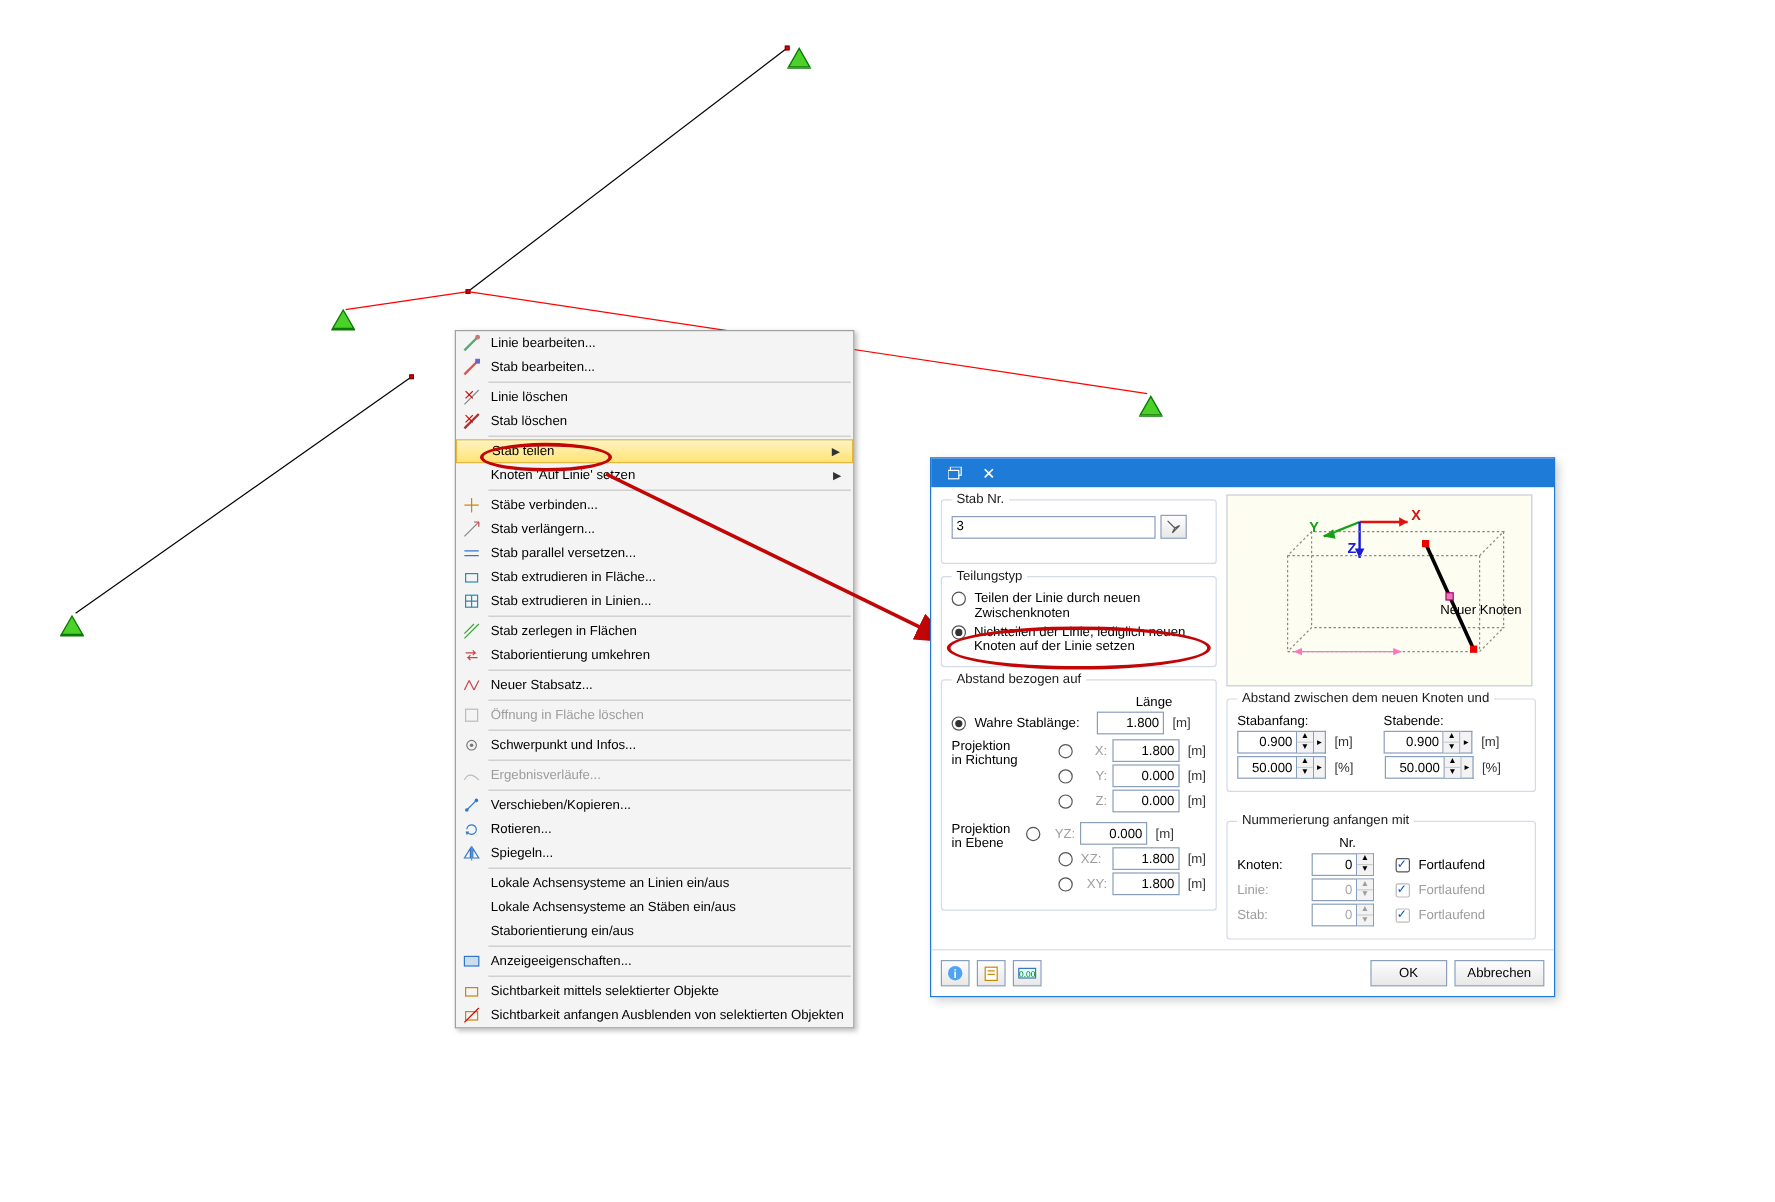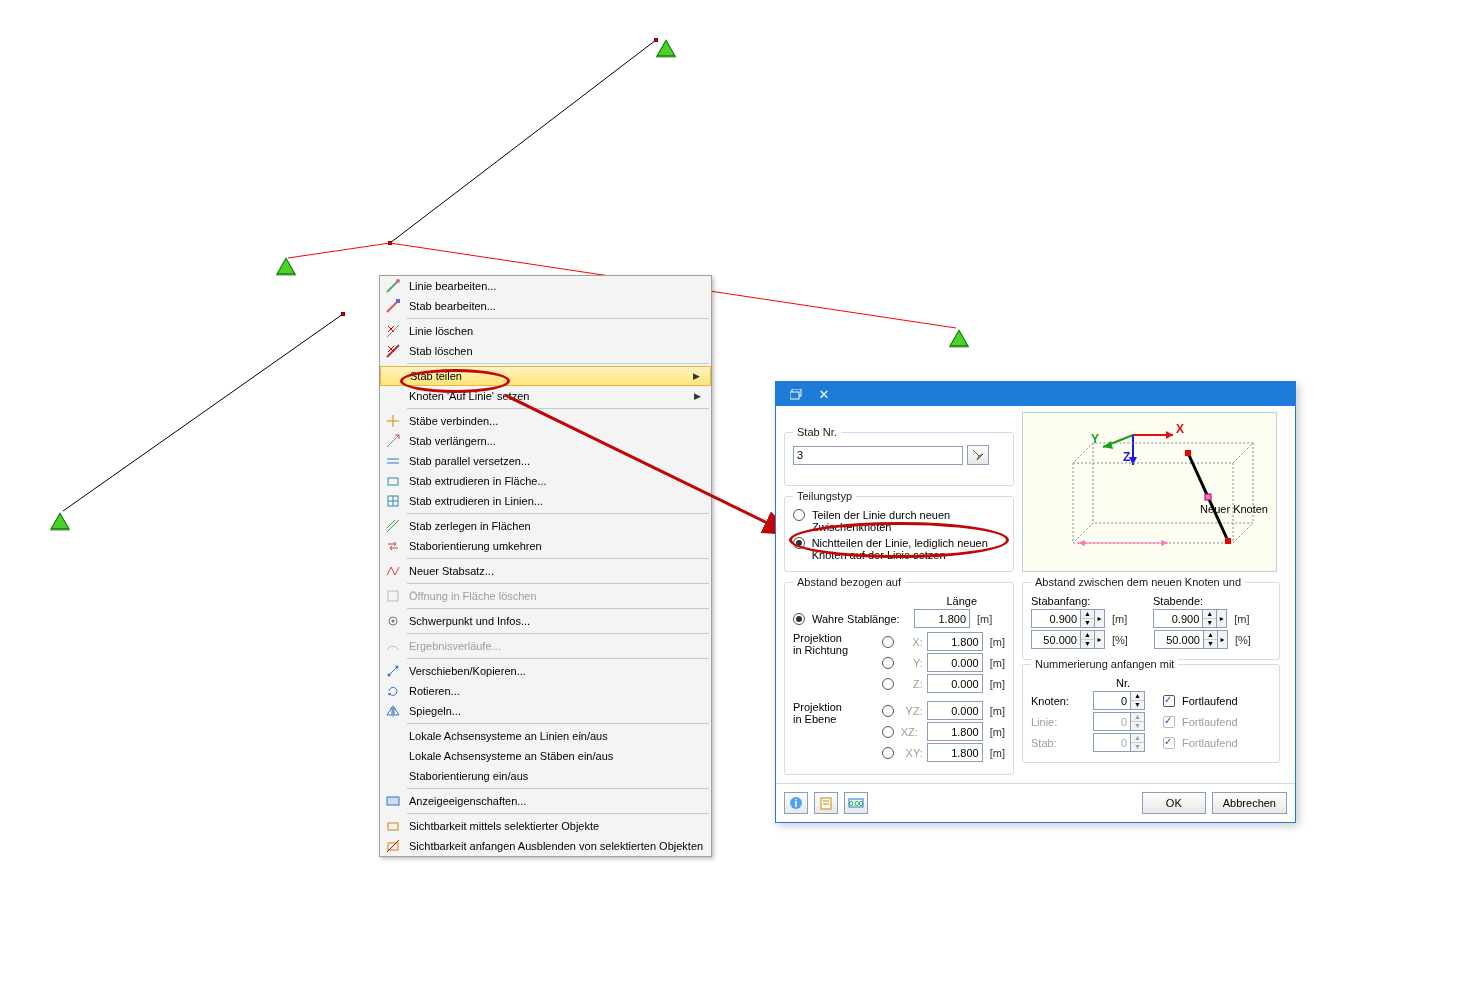--- a/index.html
+++ b/index.html
@@ -86,21 +86,21 @@
   display:flex; align-items:center; justify-content:center;
   color:#fff; font-size:13px; cursor:pointer;
 }
 .dialog-body { padding:6px 8px 8px; display:flex; gap:8px; flex-wrap:wrap; }
 
 .group {
   border:1px solid #d3dbe6;
   border-radius:3px;
   padding:10px 8px 8px;
   position:relative;
-  margin-top:20px;
+  margin-top:4px;
 }
 .group > .legend {
   position:absolute;
   top:-7px; left:8px;
   background:#fff;
   padding:0 4px;
   color:#1a1a1a;
   font-size:11px;
 }
 .row { display:flex; align-items:center; gap:4px; margin:2px 0; }
@@ -516,21 +516,21 @@
               <span class="radio muted"></span>
                 <label class="muted" style="width:22px;text-align:right">Z:</label>
               <input class="num" value="0.000" style="">
               <span class="unit">[m]</span>
             </div>
           </div>
         </div>
         <div class="row" style="align-items:flex-start;margin-top:4px">
           <label style="width:58px;padding-top:2px">Projektion in Ebene</label>
           <div style="flex:1">
-            <div class="row" style="justify-content:flex-end">
+            <div class="row" style="">
               <span class="radio muted"></span>
                 <label class="muted" style="width:22px;text-align:right">YZ:</label>
               <input class="num" value="0.000" style="">
               <span class="unit">[m]</span>
             </div>
             <div class="row" style="justify-content:flex-end">
               <span class="radio muted"></span>
                 <label class="muted" style="width:22px;text-align:left">XZ:</label>
               <input class="num" value="1.800" style="">
               <span class="unit">[m]</span>
@@ -620,21 +620,21 @@
               <div class="btns">
                 <span>▲</span>
                 <span>▼</span>
               </div>
               <div class="extra">▸</div>
             </div>
           <span class="unit">[%]</span>
         </div>
       </div>
 
-      <div class="group" style="margin-top:4px;">
+      <div class="group" style="margin-top:24px;">
         <div class="legend">Nummerierung anfangen mit</div>
         <div class="row">
             <div style="width:58px"></div>
             <div style="width:60px;text-align:center">Nr.</div>
           </div>
         <div class="row">
           <label style="width:58px">Knoten:</label>
           <div class="spin">
               <input class="num" style="width: 38px;" value="0">
               <div class="btns">

